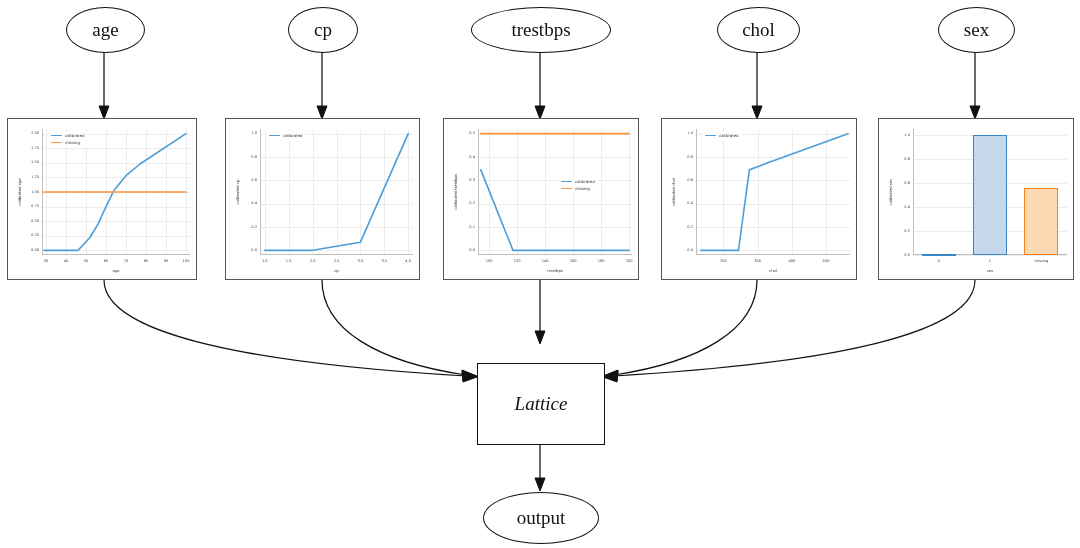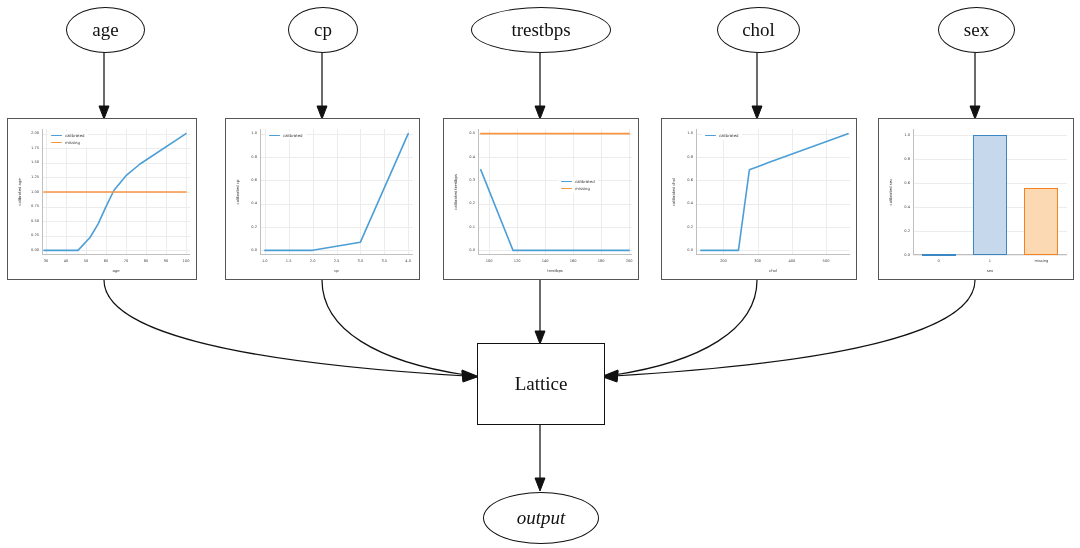--- a/index.html
+++ b/index.html
@@ -88,25 +88,25 @@
   <div class="ellipse" style="left:471px;top:7px;width:138px;height:44px;">
     <span>trestbps</span>
   </div>
   <div class="ellipse" style="left:717px;top:7px;width:81px;height:44px;">
     <span>chol</span>
   </div>
   <div class="ellipse" style="left:938px;top:7px;width:75px;height:44px;">
     <span>sex</span>
   </div>
 
-  <div class="boxnode" style="left:477px;top:343px;width:126px;height:80px;">
+  <div class="boxnode" style="left:477px;top:363px;width:126px;height:80px;font-style:italic;">
     <span>Lattice</span>
   </div>
 
-  <div class="ellipse" style="left:483px;top:492px;width:114px;height:50px;font-style:italic;">
+  <div class="ellipse" style="left:483px;top:492px;width:114px;height:50px;">
     <span>output</span>
   </div>
 
   <div class="panel" id="panel-0" style="left:7px;top:118px;width:190px;height:162px;">
       <div class="plotarea" style="left: 34px; top: 10px; width: 148px; height: 126px;">
         <div class="gl h" style="top: 121.333px;"></div>
         <div class="gl h" style="top: 106.75px;"></div>
         <div class="gl h" style="top: 92.1667px;"></div>
         <div class="gl h" style="top: 77.5833px;"></div>
         <div class="gl h" style="top: 63px;"></div>

